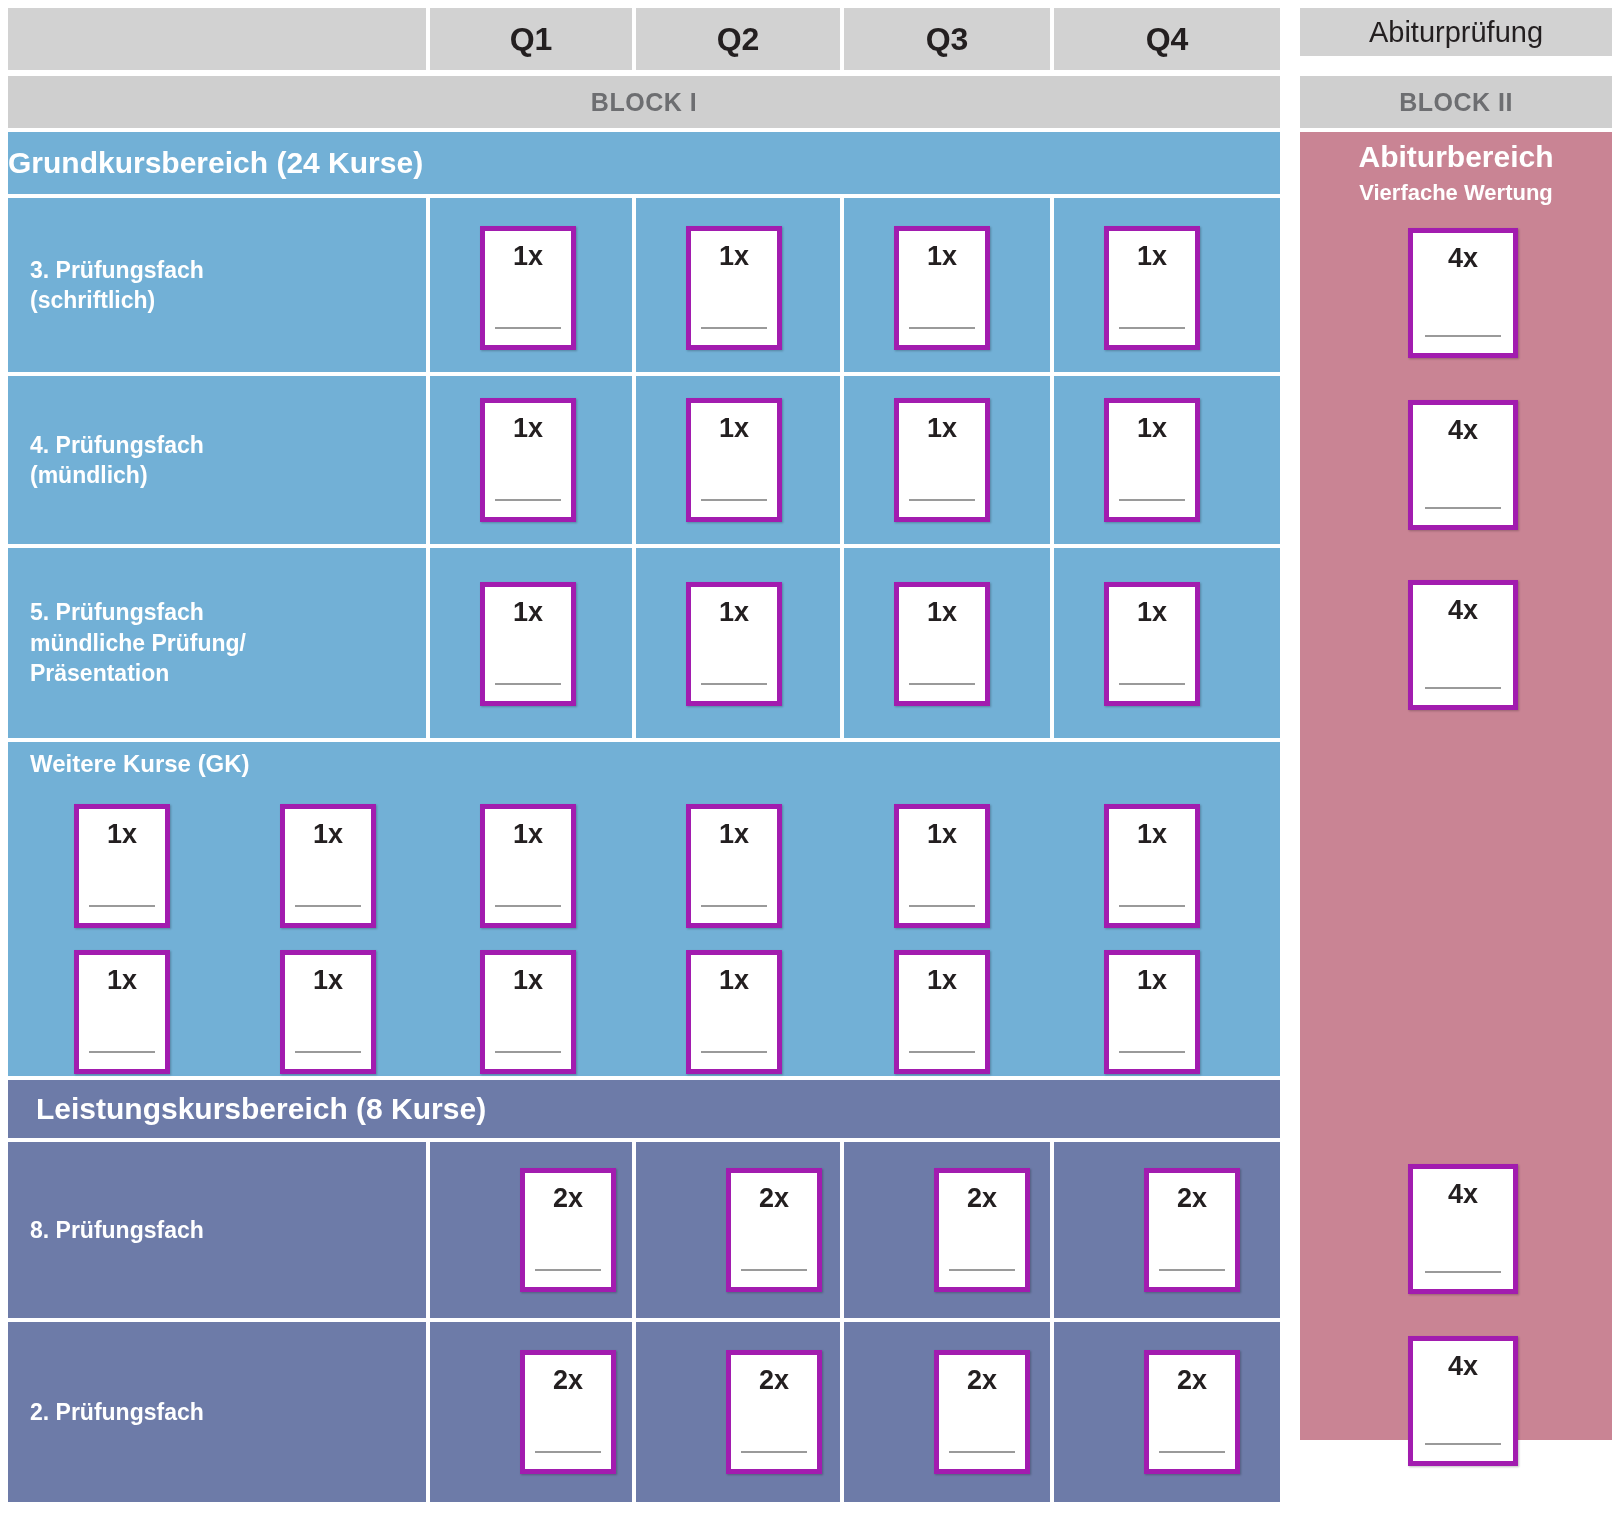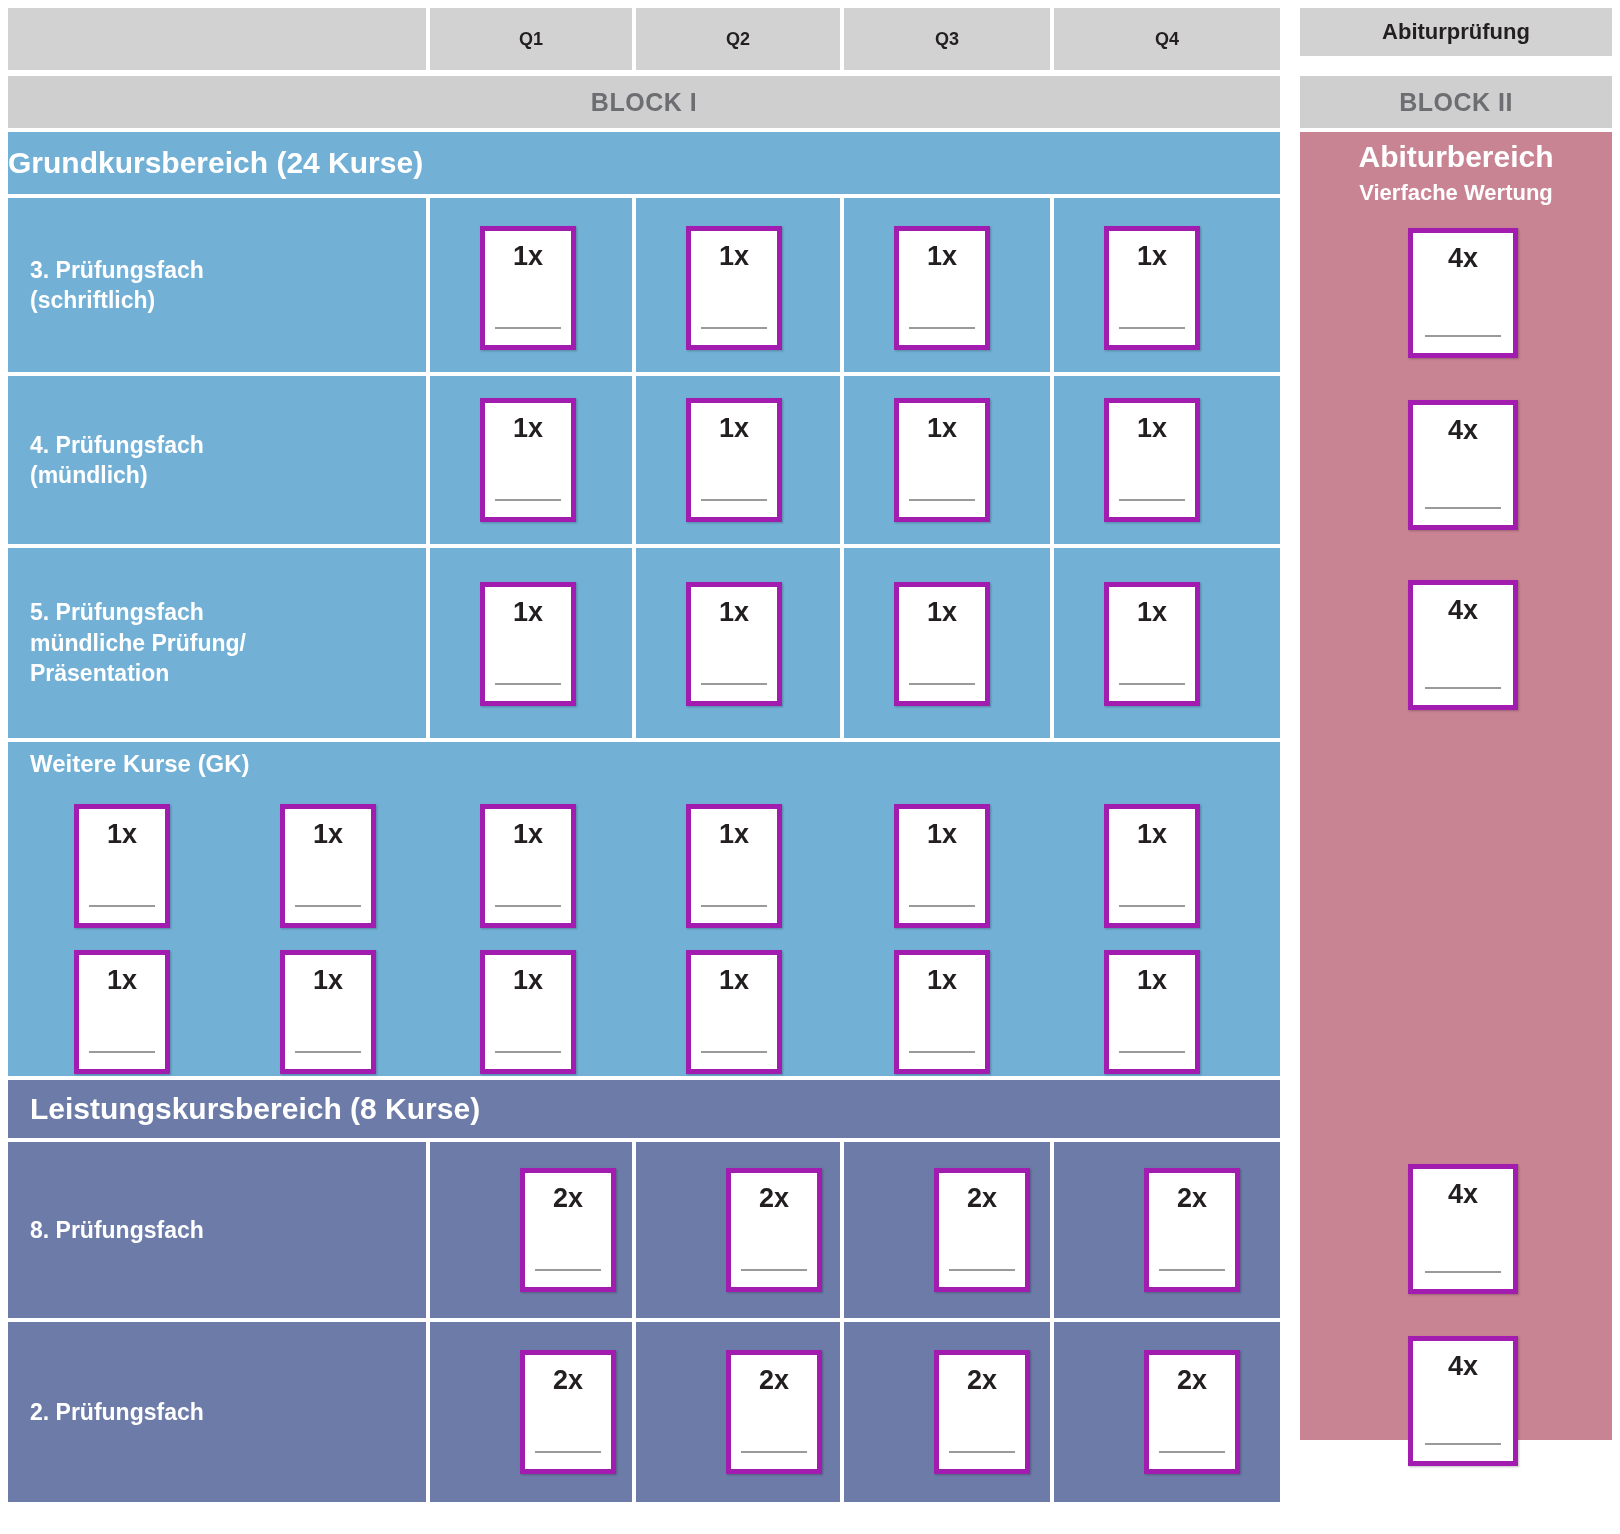--- a/index.html
+++ b/index.html
@@ -34,21 +34,21 @@
   }
   .hdr-blank {
     position: absolute; left: 0; top: 0;
     width: 418px; height: 62px;
     background: #d2d2d2;
   }
   .hdr-q {
     position: absolute; top: 0;
     height: 62px;
     background: #d2d2d2;
-    font-size: 18px;
+    font-size: 32px;
     font-weight: bold;
     color: #231f20;
     display: flex;
     align-items: center;
     justify-content: center;
   }
   .hdr-q.q1 { left: 422px;  width: 202px; }
   .hdr-q.q2 { left: 628px;  width: 204px; }
   .hdr-q.q3 { left: 836px;  width: 206px; }
   .hdr-q.q4 { left: 1046px; width: 226px; }
@@ -164,21 +164,21 @@
   .lk-title {
     position: absolute;
     left: 0; top: 1080px;
     width: 1272px; height: 58px;
     background: #6d7ba8;
     color: #ffffff;
     font-size: 30px;
     font-weight: bold;
     display: flex;
     align-items: center;
-    padding-left: 22px;
+    padding-left: 28px;
     box-sizing: border-box;
   }
   .lk-row {
     position: absolute;
     left: 0;
     width: 1272px;
     background: #6d7ba8;
   }
   .lk-row.l1 { top: 1142px; height: 176px; }
   .lk-row.l2 { top: 1322px; height: 180px; }
@@ -186,22 +186,22 @@
 
   
   .abi-hdr {
     position: absolute;
     left: 0; top: 8px;
     width: 312px; height: 48px;
     background: #d2d2d2;
     display: flex;
     align-items: center;
     justify-content: center;
-    font-size: 22px;
-    font-weight: bold;
+    font-size: 29px;
+    font-weight: normal;
     color: #231f20;
   }
   .block2-bar {
     position: absolute;
     left: 0; top: 76px;
     width: 312px; height: 52px;
     background: #cfcfcf;
     display: flex;
     align-items: center;
     justify-content: center;

